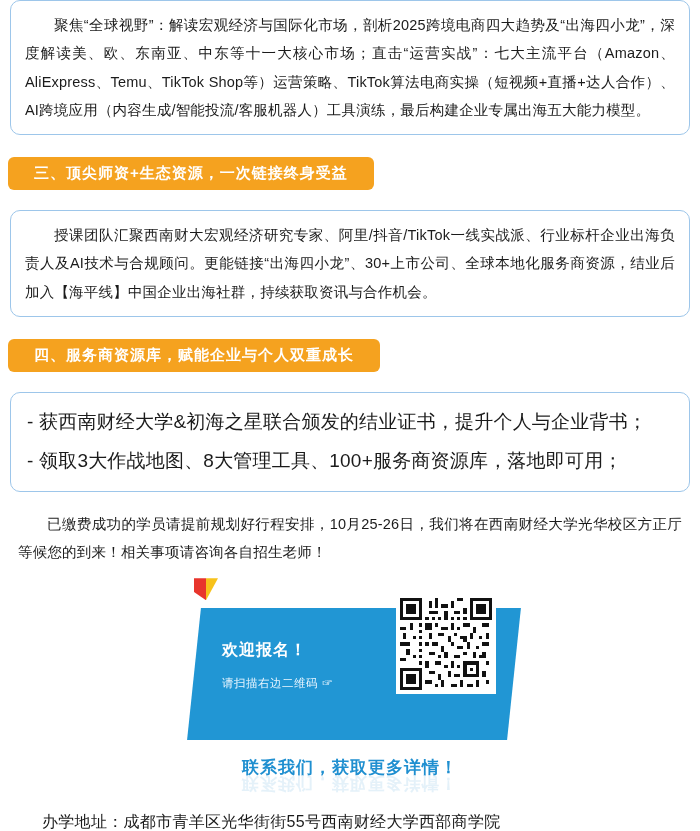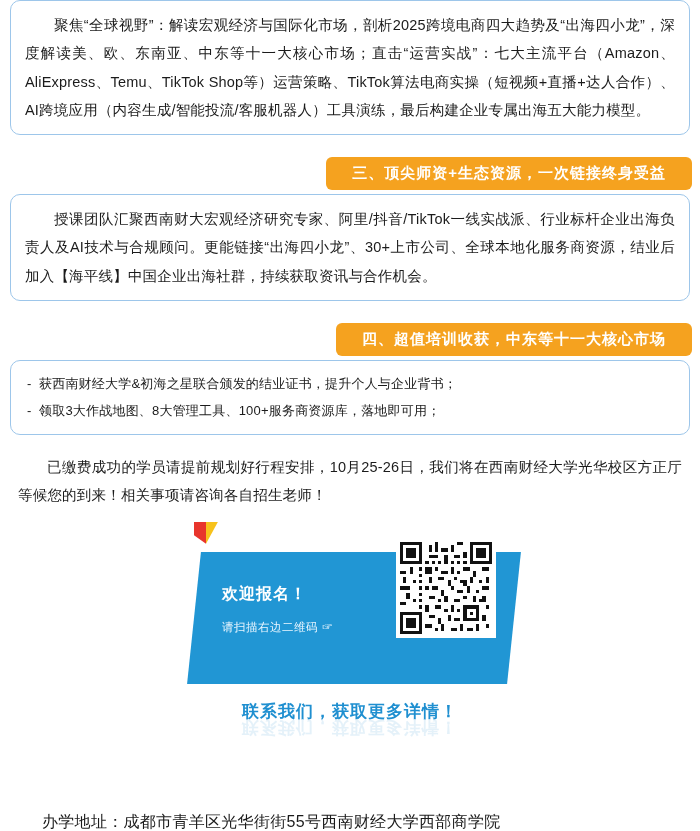--- a/index.html
+++ b/index.html
@@ -37,22 +37,22 @@
   }
   .panel p {
     margin: 0;
     text-indent: 0;
   }
   .panel.indent p { text-indent: 2em; }
 
   
   .pill-wrap {
     display: flex;
-    justify-content: flex-end;
-    margin: 22px 0 4px 0;
+    justify-content: flex-start;
+    margin: 22px 0 20px 0;
   }
   .pill {
     background: #f5a21f;
     color: #ffffff;
     font-weight: bold;
     font-size: 15px;
     letter-spacing: 1px;
     padding: 7px 26px;
     border-radius: 6px;
     text-align: center;
@@ -61,21 +61,21 @@
 
   
   .panel ul {
     margin: 0;
     padding: 0;
     list-style: none;
   }
   .panel ul li {
     position: relative;
     padding-left: 14px;
-    font-size: 13px;
+    font-size: 19px;
     line-height: 2.05;
     letter-spacing: 0.2px;
   }
   .panel ul li::before {
     content: "-";
     position: absolute;
     left: 2px;
     top: 0;
     color: #1b1b1b;
   }
@@ -210,21 +210,21 @@
 
   <div class="pill-wrap">
     <div class="pill">三、顶尖师资+生态资源，一次链接终身受益</div>
   </div>
 
   <div class="panel indent">
     <p>授课团队汇聚西南财大宏观经济研究专家、阿里/抖音/TikTok一线实战派、行业标杆企业出海负责人及AI技术与合规顾问。更能链接“出海四小龙”、30+上市公司、全球本地化服务商资源，结业后加入【海平线】中国企业出海社群，持续获取资讯与合作机会。</p>
   </div>
 
   <div class="pill-wrap">
-    <div class="pill">四、超值培训收获，中东等十一大核心市场</div>
+    <div class="pill">四、服务商资源库，赋能企业与个人双重成长</div>
   </div>
 
   <div class="panel">
     <ul>
       <li>获西南财经大学&amp;初海之星联合颁发的结业证书，提升个人与企业背书；</li>
       <li>领取3大作战地图、8大管理工具、100+服务商资源库，落地即可用；</li>
     </ul>
   </div>
 
   <div class="plain">

